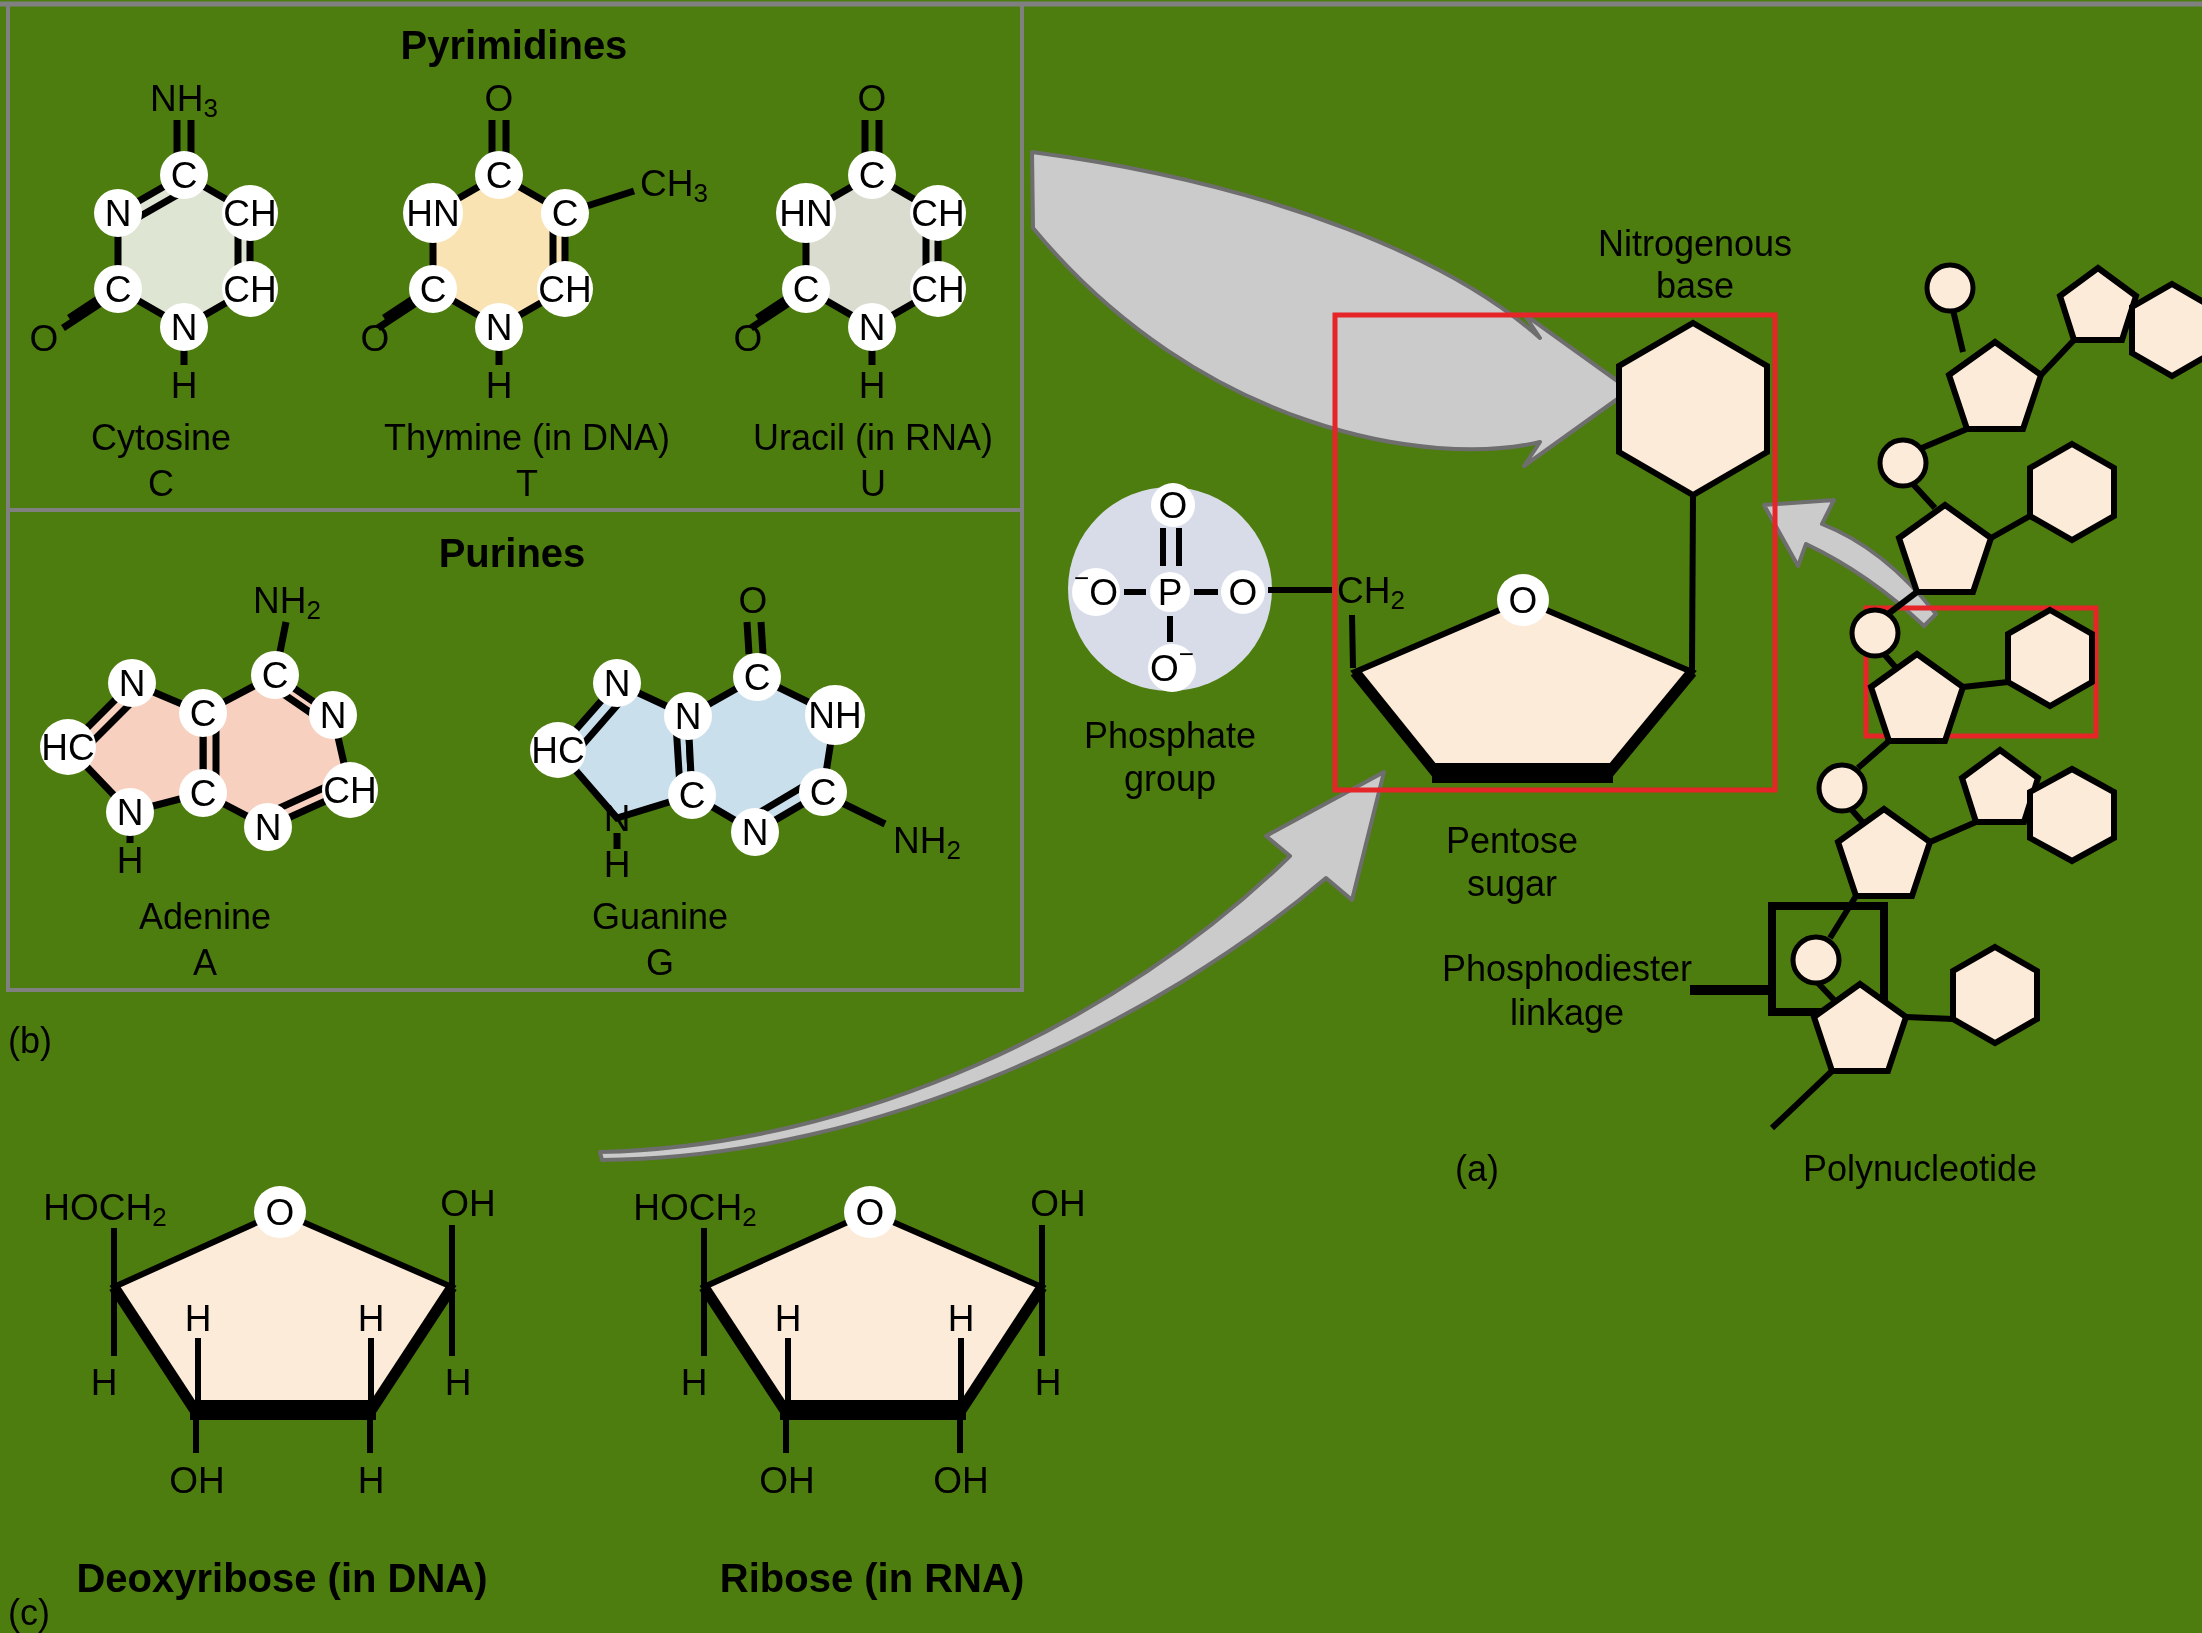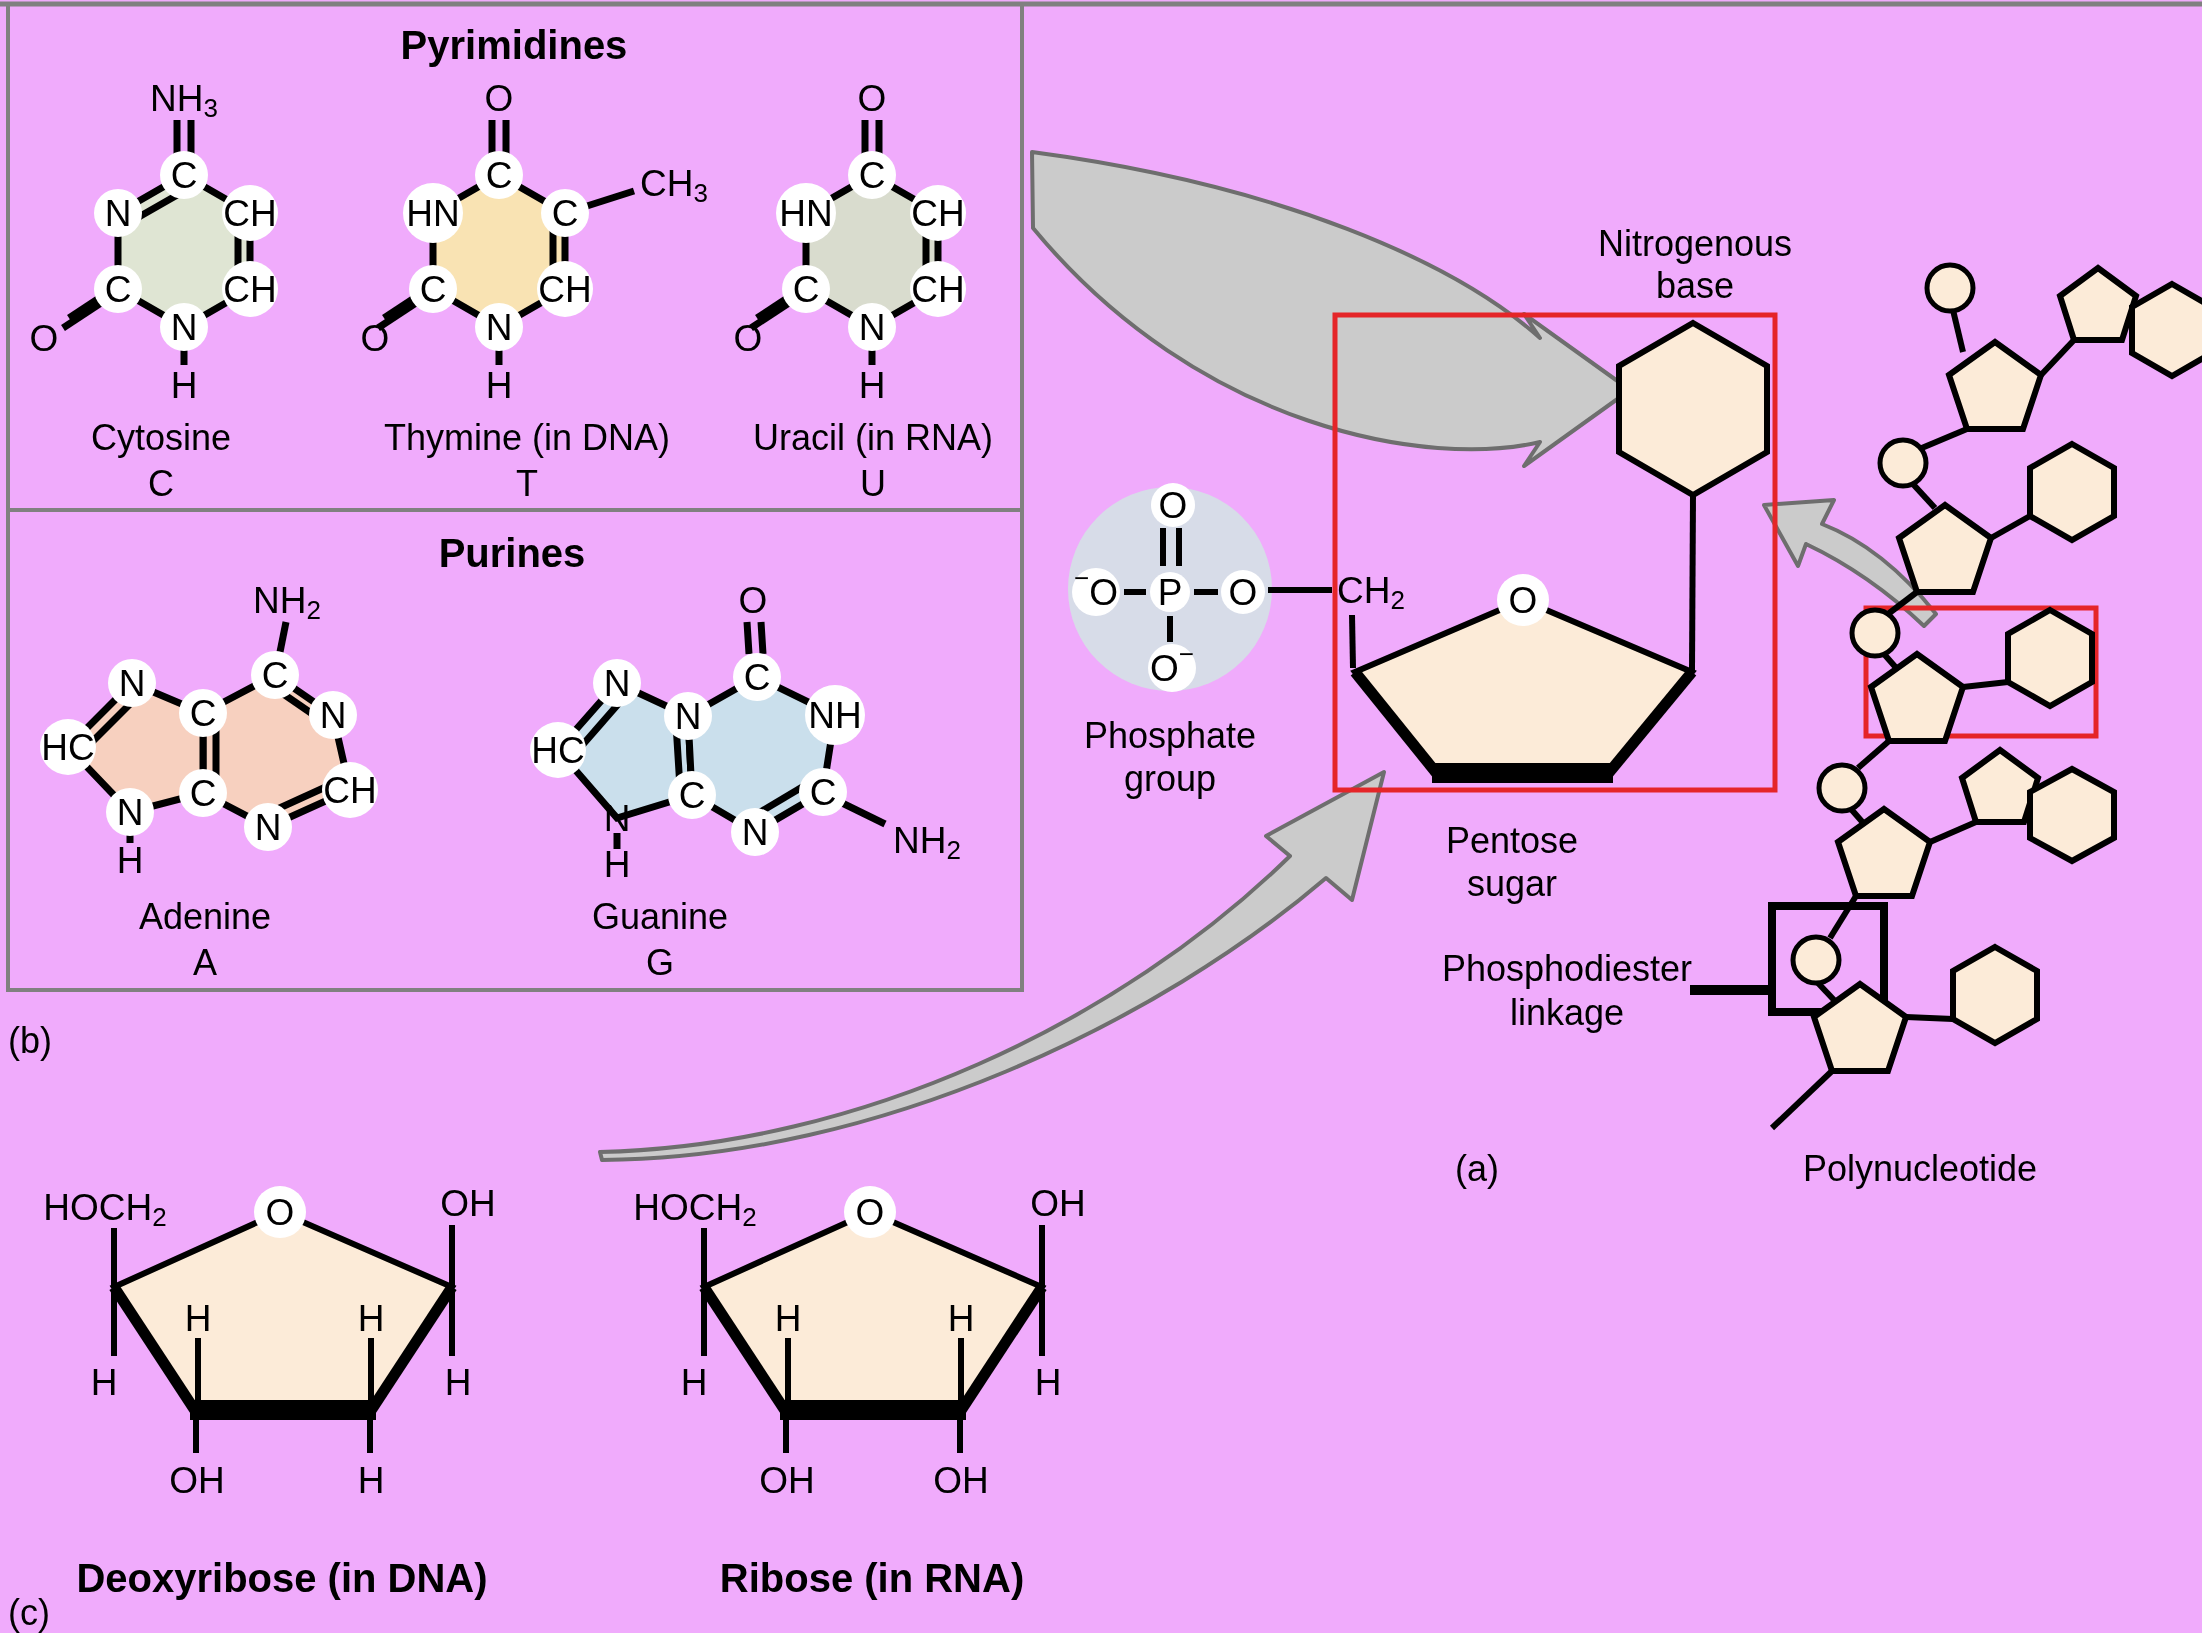--- a/index.html
+++ b/index.html
@@ -1,16 +1,16 @@
 <!DOCTYPE html>
 <html><head>
 <meta charset="utf-8">
 <style>
   html,body{margin:0;padding:0;background:#fff;}
-  .stage{position:relative;width:2202px;height:1633px;background:#f0abfc;overflow:hidden;}
+  .stage{position:relative;width:2202px;height:1633px;background:#4d7c0f;overflow:hidden;}
   svg{display:block;}
   text{font-family:"Liberation Sans","DejaVu Sans",sans-serif;fill:#000;}
   .atom{font-size:37px;text-anchor:middle;dominant-baseline:central;}
   .lbl{font-size:36px;text-anchor:middle;dominant-baseline:central;}
   .ttl{font-size:40px;font-weight:bold;text-anchor:middle;dominant-baseline:central;}
   .bname{font-size:40px;font-weight:bold;text-anchor:middle;dominant-baseline:central;}
   .sub{font-size:26px;}
   .sup{font-size:26px;}
   .astart{text-anchor:start;}
 </style>

